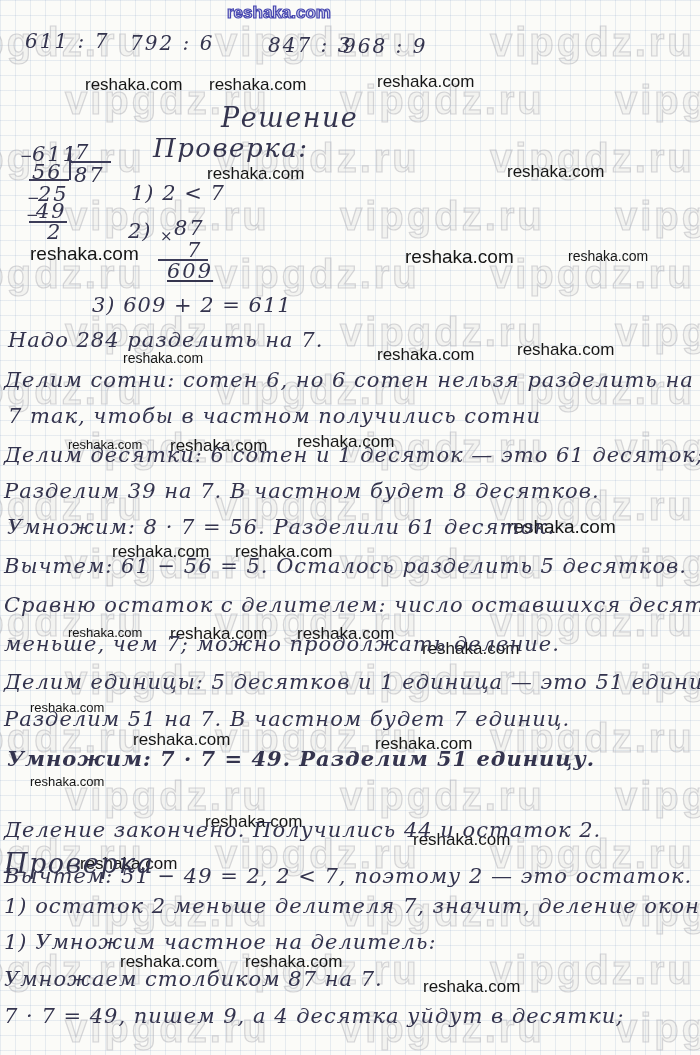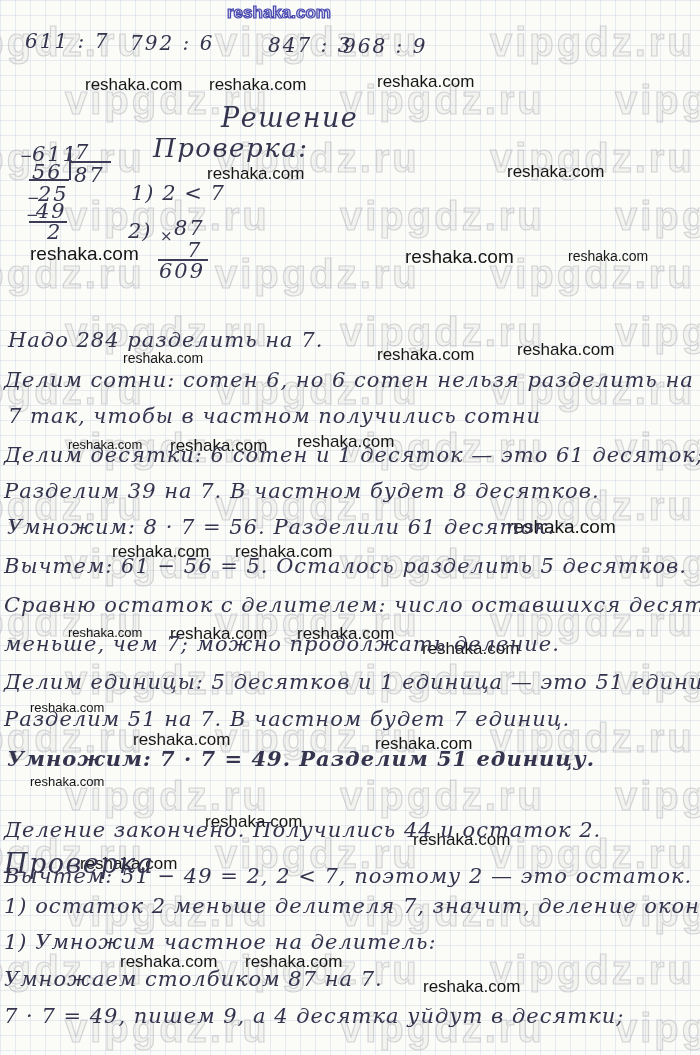--- a/index.html
+++ b/index.html
@@ -158,23 +158,24 @@
   </div>
 
   <div class="hw" style="left:131px;top:182px;">1) 2 &lt; 7</div>
 
   <div>
     <div class="hw" style="left:128px;top:220px;">2)</div>
     <div class="hw hw-small" style="left:160px;top:228px;">×</div>
     <div class="hw" style="left:174px;top:217px;letter-spacing:2px;">87</div>
     <div class="hw" style="left:187px;top:239px;">7</div>
     <div class="stroke" style="left:158px;top:259px;width:50px;height:1.6px;"></div>
-    <div class="hw" style="left:159px;top:260px;letter-spacing:2px;">609</div>
+    <div class="hw" style="left:167px;top:260px;letter-spacing:2px;text-decoration:underline;">609</div>
   </div>
 
+  <div class="hw" style="left:92px;top:294px;">3) 609 + 2 = 611</div>
 
   <div id="explanation-layer">
       <div class="hw" style="left: 8px; top: 329px;">Надо 284 разделить на 7.</div>
       <div class="hw" style="left: 4px; top: 369px;">Делим сотни: сотен 6, но 6 сотен нельзя разделить на</div>
       <div class="hw" style="left: 8px; top: 405px;">7 так, чтобы в частном получились сотни</div>
       <div class="hw" style="left: 4px; top: 444px;">Делим десятки: 6 сотен и 1 десяток — это 61 десяток;</div>
       <div class="hw" style="left: 4px; top: 480px;">Разделим 39 на 7. В частном будет 8 десятков.</div>
       <div class="hw" style="left: 7px; top: 516px;">Умножим: 8 · 7 = 56. Разделили 61 десяток.</div>
       <div class="hw" style="left: 4px; top: 555px;">Вычтем: 61 − 56 = 5. Осталось разделить 5 десятков.</div>
       <div class="hw" style="left: 4px; top: 594px;">Сравню остаток с делителем: число оставшихся десятков</div>

